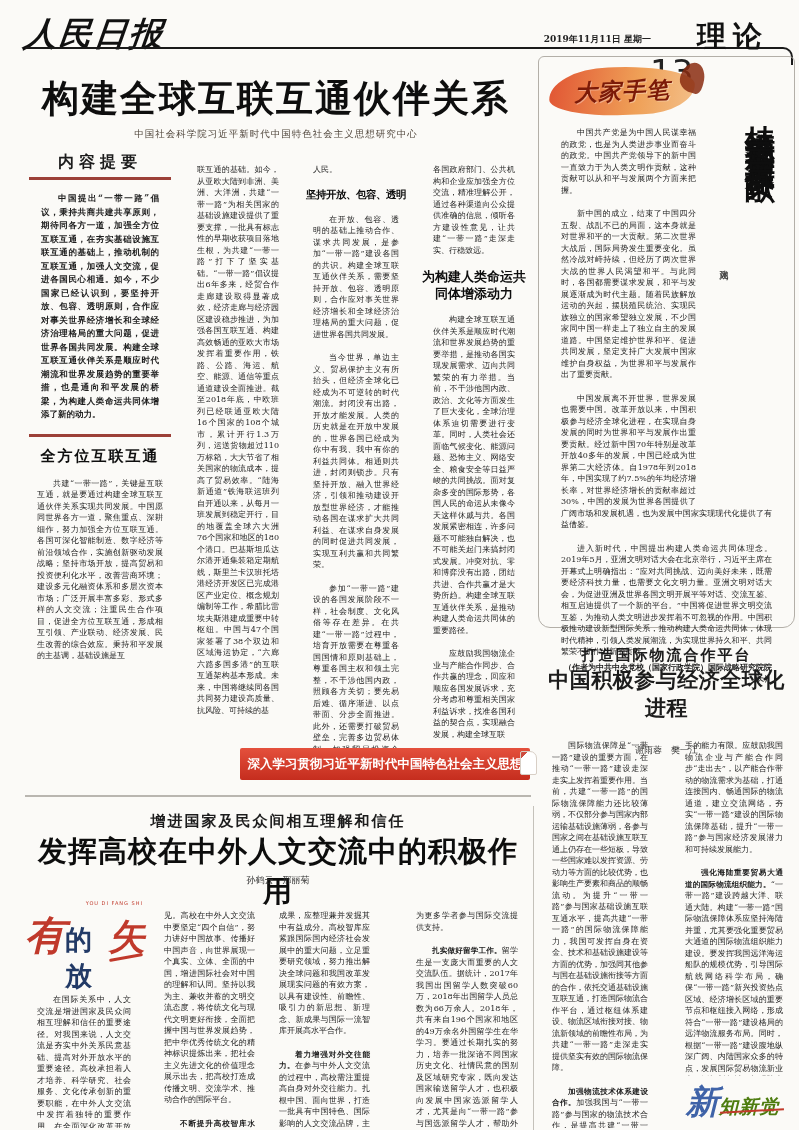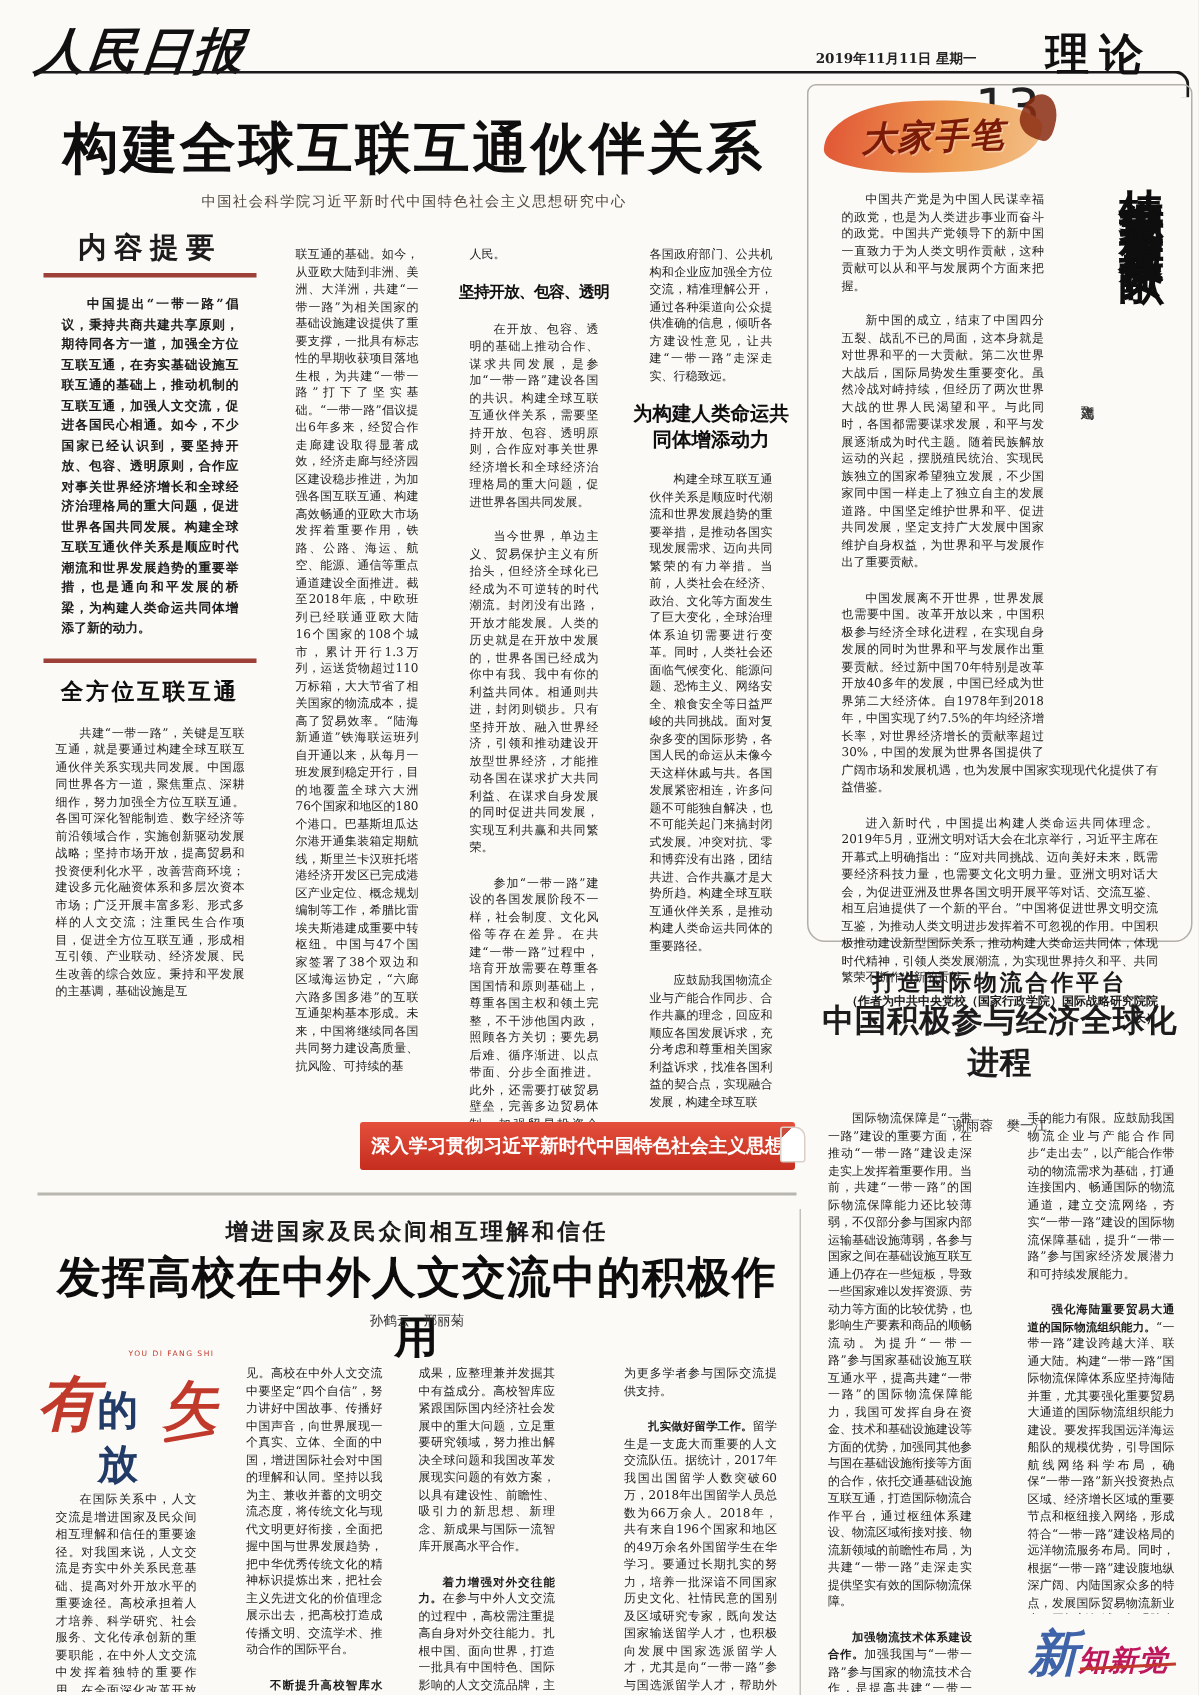--- a/index.html
+++ b/index.html
@@ -20,21 +20,21 @@
   .bt p{margin:12px;text-indent:2em;}
   .bt p.noind{text-indent:0;}
   .bt b{font-family:"DejaVu Sans","Liberation Sans",sans-serif;font-size:7.6px;}
   .attr{font-weight:bold;}
   .kicker{font-weight:bold;text-align:center;font-family:"DejaVu Sans",sans-serif;}
   
   .main-headline{left:25px;top:74px;width:502px;text-align:center;font-size:37px;font-weight:900;
                  letter-spacing:2px;color:#0e0e0e;}
   .main-org{left:25px;top:128px;width:502px;text-align:center;font-size:9.5px;color:#50463c;letter-spacing:1px;}
   .col{overflow:hidden;}
-  .sumbox h3{margin:2px 0 4px;text-align:center;font-size:19px;letter-spacing:5px;
+  .sumbox h3{margin:2px 0 4px;text-align:center;font-size:16px;letter-spacing:5px;
              font-family:"DejaVu Sans",sans-serif;}
   .redrule{height:3px;background:#9c4038;margin:0 4px 6px;}
   .redrule.bot{margin:8px 4px 0;}
   .sumtext{font-size:8.5px;line-height:13.5px;font-weight:600;}
   .subhead{font-weight:900;text-align:center;font-family:"DejaVu Sans",sans-serif;
            margin:10px 0 8px;color:#0e0e0e;}
   .sh1{font-size:15px;letter-spacing:2px;}
   .sh2{font-size:10.5px;letter-spacing:-0.5px;white-space:nowrap;}
   .sh3{font-size:13px;line-height:17px;}
   
@@ -63,21 +63,21 @@
   .vt-author{position:absolute;top:206px;right:64px;writing-mode:vertical-rl;font-size:9px;color:#333;}
   .right-box .bt p{margin-bottom:2px;}
   .right-box .attr{text-align:right;margin-top:4px;}
   
   .log-kicker{left:538px;top:646px;width:257px;font-size:15px;letter-spacing:2px;}
   .log-headline{left:538px;top:666px;width:257px;text-align:center;font-size:21px;font-weight:900;
                 letter-spacing:0.5px;font-family:"DejaVu Sans",sans-serif;}
   .log-byline{left:538px;top:700px;width:257px;text-align:center;font-size:9px;color:#333;margin-top:44px;}
   .xinzhi-logo{position:absolute;left:686px;top:1080px;width:110px;height:44px;}
   .xinzhi-logo .c1{font-size:33px;font-weight:900;font-style:italic;color:#3f63a8;}
-  .xinzhi-logo .c2{font-size:19px;font-weight:900;font-style:italic;color:#be185d;letter-spacing:1px;}
+  .xinzhi-logo .c2{font-size:19px;font-weight:900;font-style:italic;color:#4d7c0f;letter-spacing:1px;}
   .xinzhi-logo .sw{position:absolute;left:34px;top:30px;width:64px;height:2px;background:#c23a2b;
                    transform:rotate(-3deg);}
   
   .bot-kicker{left:25px;top:812px;width:506px;font-size:15px;letter-spacing:2px;}
   .bot-headline{left:25px;top:832px;width:506px;text-align:center;font-size:29px;font-weight:900;
                 letter-spacing:1px;color:#0d0d0d;}
   .bot-byline{left:25px;top:874px;width:506px;text-align:center;font-size:9px;color:#333;}
   .youdi-logo{left:25px;top:898px;width:120px;height:78px;}
   .youdi-logo .py{position:absolute;right:2px;top:2px;font-size:5px;color:#c0392b;letter-spacing:1px;
                   font-family:"DejaVu Sans",sans-serif;}
@@ -132,21 +132,21 @@
       <p>参加“一带一路”建设的各国发展阶段不一样，社会制度、文化风俗等存在差异。在共建“一带一路”过程中，培育开放需要在尊重各国国情和原则基础上，尊重各国主权和领土完整，不干涉他国内政，照顾各方关切；要先易后难、循序渐进、以点带面、分步全面推进。此外，还需要打破贸易壁垒，完善多边贸易体制，加强贸易投资合作，塑</p>
     </div>
   </div>
 
   <div class="abs col" style="left:421px;top:152px;width:106px;height:640px;">
     <div class="bt">
         <p class="noind">各国政府部门、公共机构和企业应加强全方位交流，精准理解公开，通过各种渠道向公众提供准确的信息，倾听各方建设性意见，让共建“一带一路”走深走实、行稳致远。</p>
       </div>
     <div class="subhead sh3">为构建人类命运共同体增添动力</div>
     <div class="bt">
-      <p>构建全球互联互通伙伴关系是顺应时代潮流和世界发展趋势的重要举措，是推动各国实现发展需求、迈向共同繁荣的有力举措。当前，人类社会在经济、政治、文化等方面发生了巨大变化，全球治理体系迫切需要进行变革。同时，人类社会还面临气候变化、能源问题、恐怖主义、网络安全、粮食安全等日益严峻的共同挑战。面对复杂多变的国际形势，各国人民的命运从未像今天这样休戚与共。各国发展紧密相连，许多问题不可能独自解决，也不可能关起门来搞封闭式发展。冲突对抗、零和博弈没有出路，团结共进、合作共赢才是大势所趋。构建全球互联互通伙伴关系，是推动构建人类命运共同体的重要路径。</p>
+      <p>构建全球互联互通伙伴关系是顺应时代潮流和世界发展趋势的重要举措，是推动各国实现发展需求、迈向共同繁荣的有力举措。当前，不干涉他国内政、政治、文化等方面发生了巨大变化，全球治理体系迫切需要进行变革。同时，人类社会还面临气候变化、能源问题、恐怖主义、网络安全、粮食安全等日益严峻的共同挑战。面对复杂多变的国际形势，各国人民的命运从未像今天这样休戚与共。各国发展紧密相连，许多问题不可能独自解决，也不可能关起门来搞封闭式发展。冲突对抗、零和博弈没有出路，团结共进、合作共赢才是大势所趋。构建全球互联互通伙伴关系，是推动构建人类命运共同体的重要路径。</p>
       <p>应鼓励我国物流企业与产能合作同步、合作共赢的理念，回应和顺应各国发展诉求，充分考虑和尊重相关国家利益诉求，找准各国利益的契合点，实现融合发展，构建全球互联</p>
     </div>
   </div>
 
   <div class="abs banner">
     <span class="txt">深入学习贯彻习近平新时代中国特色社会主义思想</span>
     <span class="book"></span>
   </div>
 
   <div class="abs grayrule"></div>

